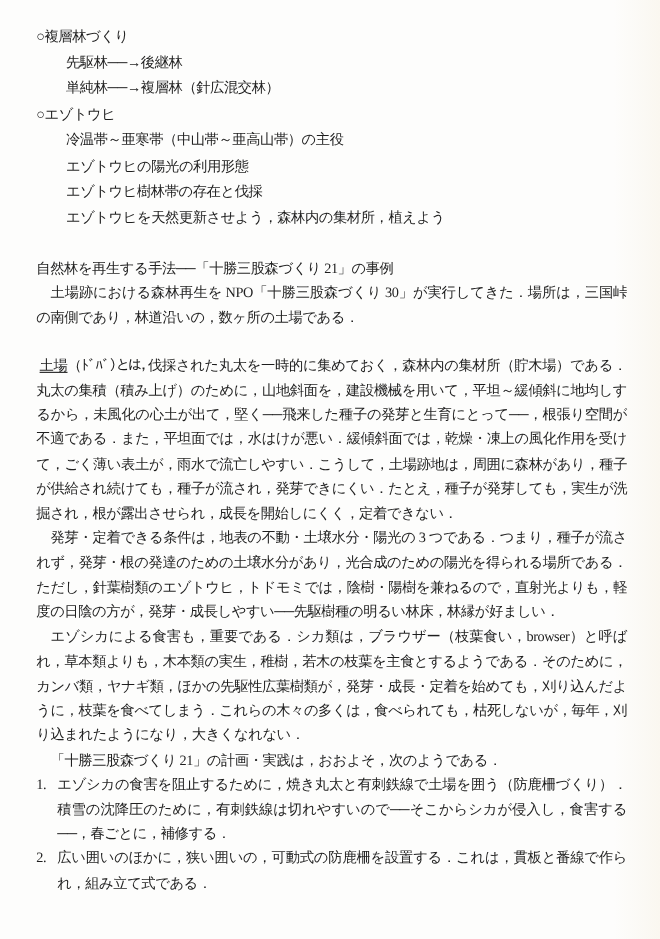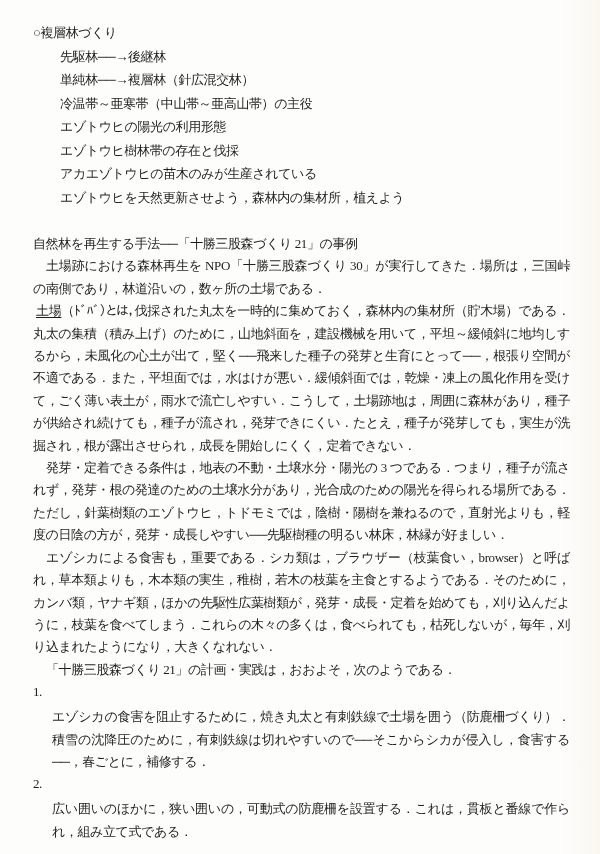--- a/index.html
+++ b/index.html
@@ -36,51 +36,50 @@
   .sec-title {
     margin-top: 24px;
     line-height: 22.4px;
   }
   .bp {
     margin: 0;
     line-height: 22.4px;
     text-align: justify;
   }
   .indent { text-indent: 13px; }
-  .p2 { text-indent: 3px; }
+  .p2 { text-indent: 3px; margin-top: 21px; }
   .ul {
     text-decoration: underline;
     text-underline-offset: 2px;
   }
   .num-item {
     display: flex;
     line-height: 22.4px;
   }
   .num {
     flex: 0 0 19px;
   }
   .num-body {
     flex: 1;
     text-align: justify;
-    margin-top: 25px;
   }
 </style>
 </head>
 <body>
 
 <div class="page">
 
   <div class="outline">
     <div class="o-title">○複層林づくり</div>
     <div class="o-item">先駆林──→後継林</div>
     <div class="o-item">単純林──→複層林（針広混交林）</div>
+    <div class="o-title">○エゾトウヒ</div>
     <div class="o-item">冷温帯～亜寒帯（中山帯～亜高山帯）の主役</div>
     <div class="o-item">エゾトウヒの陽光の利用形態</div>
     <div class="o-item">エゾトウヒ樹林帯の存在と伐採</div>
-    <div class="o-item">アカエゾトウヒの苗木のみが生産されている</div>
     <div class="o-item">エゾトウヒを天然更新させよう，森林内の集材所，植えよう</div>
   </div>
 
   <div class="sec-title">自然林を再生する手法──「十勝三股森づくり 21」の事例</div>
 
   <p class="bp indent">土場跡における森林再生を NPO「十勝三股森づくり 30」が実行してきた．場所は，三国峠の南側であり，林道沿いの，数ヶ所の土場である．</p>
 
   <p class="bp p2"><span class="ul">土場</span><span>（ﾄﾞﾊﾞ）とは，伐採された丸太を一時的に集めておく，森林内の集材所（貯木場）である．丸太の集積（積み上げ）のために，山地斜面を，建設機械を用いて，平坦～緩傾斜に地均しするから，未風化の心土が出て，堅く──飛来した種子の発芽と生育にとって──，根張り空間が不適である．また，平坦面では，水はけが悪い．緩傾斜面では，乾燥・凍上の風化作用を受けて，ごく薄い表土が，雨水で流亡しやすい．こうして，土場跡地は，周囲に森林があり，種子が供給され続けても，種子が流され，発芽できにくい．たとえ，種子が発芽しても，実生が洗掘され，根が露出させられ，成長を開始しにくく，定着できない．</span></p>
 
   <p class="bp indent">発芽・定着できる条件は，地表の不動・土壌水分・陽光の 3 つである．つまり，種子が流されず，発芽・根の発達のための土壌水分があり，光合成のための陽光を得られる場所である．ただし，針葉樹類のエゾトウヒ，トドモミでは，陰樹・陽樹を兼ねるので，直射光よりも，軽度の日陰の方が，発芽・成長しやすい──先駆樹種の明るい林床，林縁が好ましい．</p>

